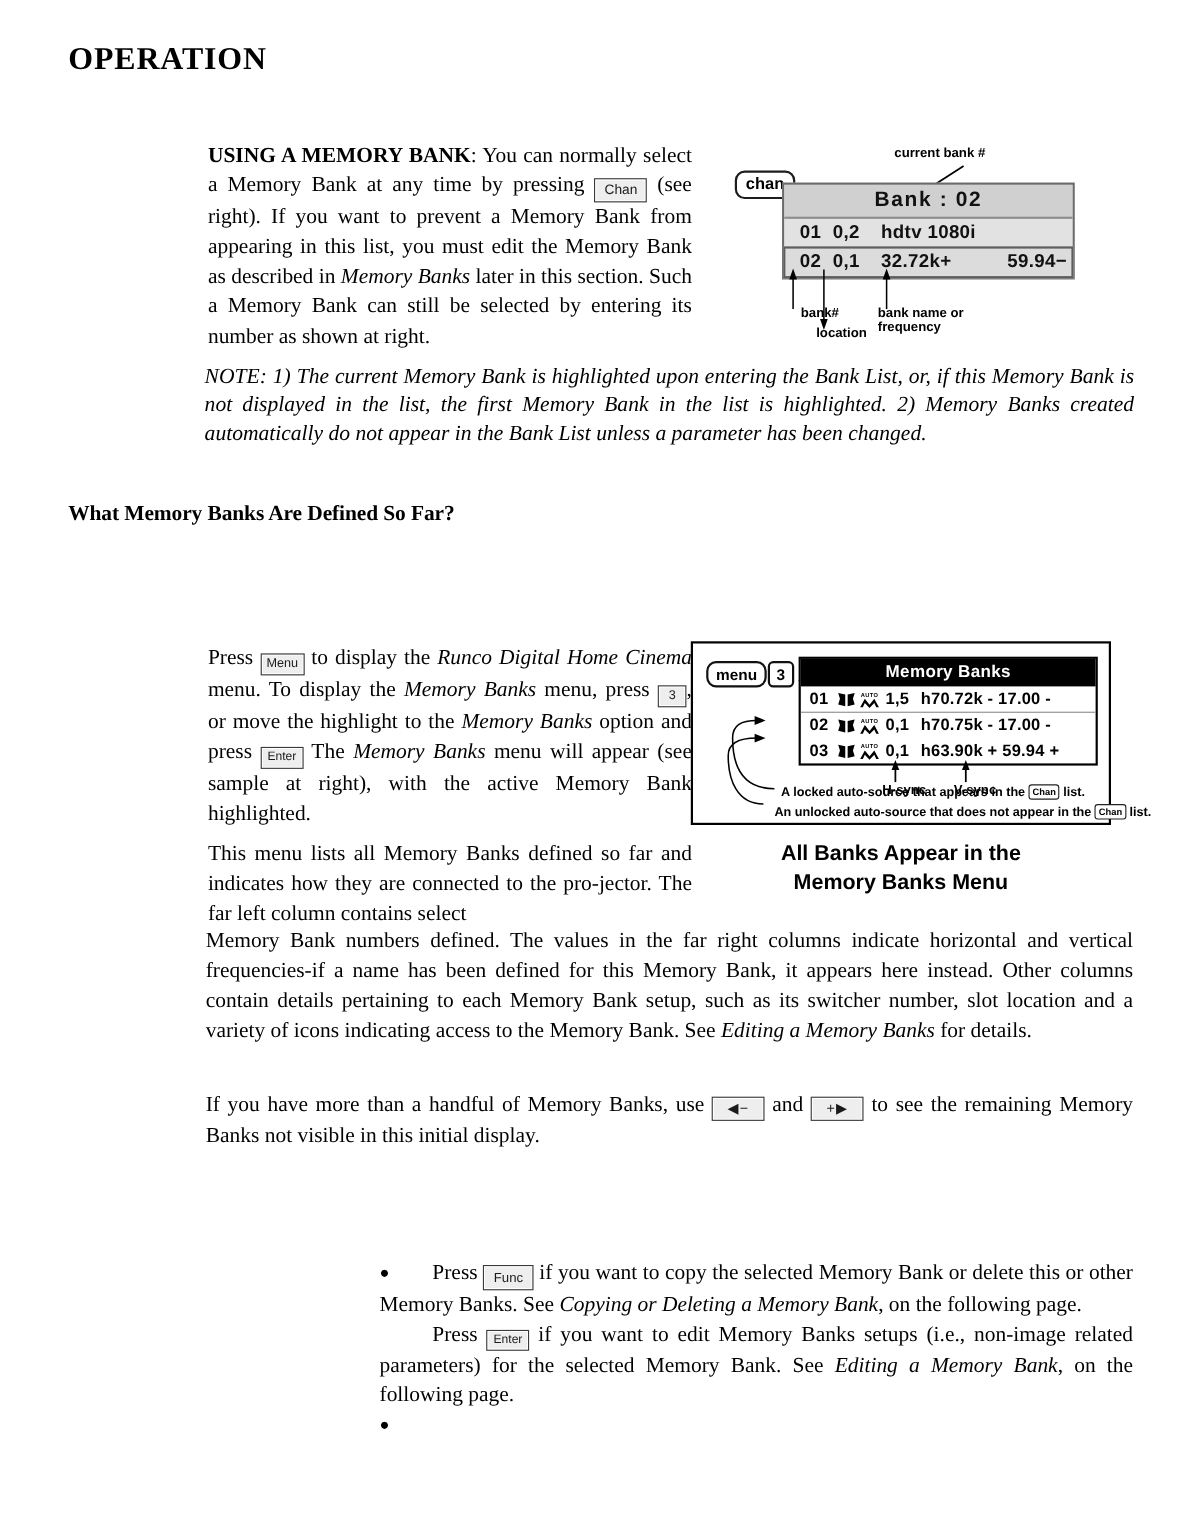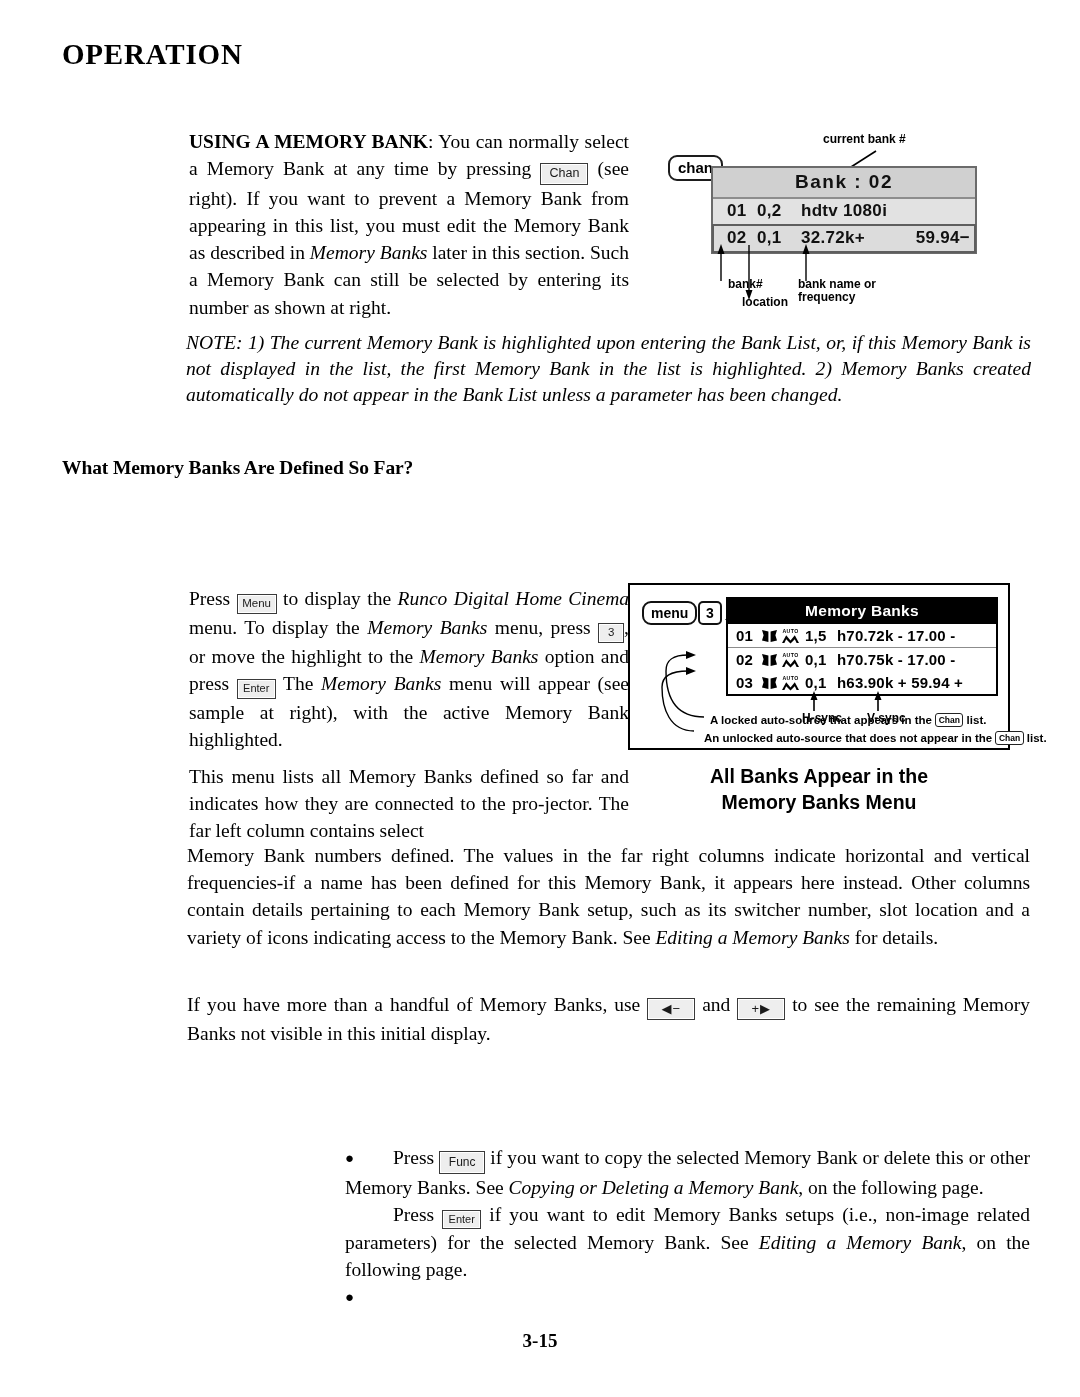--- a/index.html
+++ b/index.html
@@ -189,21 +189,21 @@
     background: #fff;
     font-size: 15px;
     font-weight: bold;
     padding: 2px 8px 3px;
     color: #000;
   }
 
   .lbl { position: absolute; font-size: 12px; font-weight: bold; color: #000;
          font-family: "Liberation Sans", sans-serif; line-height: 13px; }
 
-  .fig-bank .lbl-current { left: 155px; top: 0px; }
+  .fig-bank .lbl-current { left: 145px; top: 0px; }
   .fig-bank .lbl-bank#   { }
   .fig-bank .lbl-banknum { left: 48px; top: 145px; padding-left: 12px; }
   .fig-bank .lbl-location{ left: 74px; top: 163px; }
   .fig-bank .lbl-namefreq{ left: 130px; top: 145px; }
 
   
   .fig-menu {
     position: absolute;
     left: 628px;
     top: 583px;
@@ -498,15 +498,14 @@
       <span class="bullet-dot">●</span>
       <span class="bullet-text"><span class="lead">Press </span><span class="key k-func">Func</span><span> if you want to copy the selected Memory Bank or delete this or other Memory Banks. See </span><i>Copying or Deleting a Memory Bank</i><span>, on the following page.</span></span>
     </div>
 
     <div class="bullet-item">
       <span class="bullet-dot" style="top:83px;">●</span>
       <span class="bullet-text"><span class="lead">Press </span><span class="key k-enter">Enter</span><span> if you want to edit Memory Banks setups (i.e., non-image related parameters) for the selected Memory Bank. See </span><i>Editing a Memory Bank</i><span>, on the following page.</span></span>
     </div>
   </div>
 
-  <div class="folio">3-15</div>
 
 </div>
 
 </body></html>

